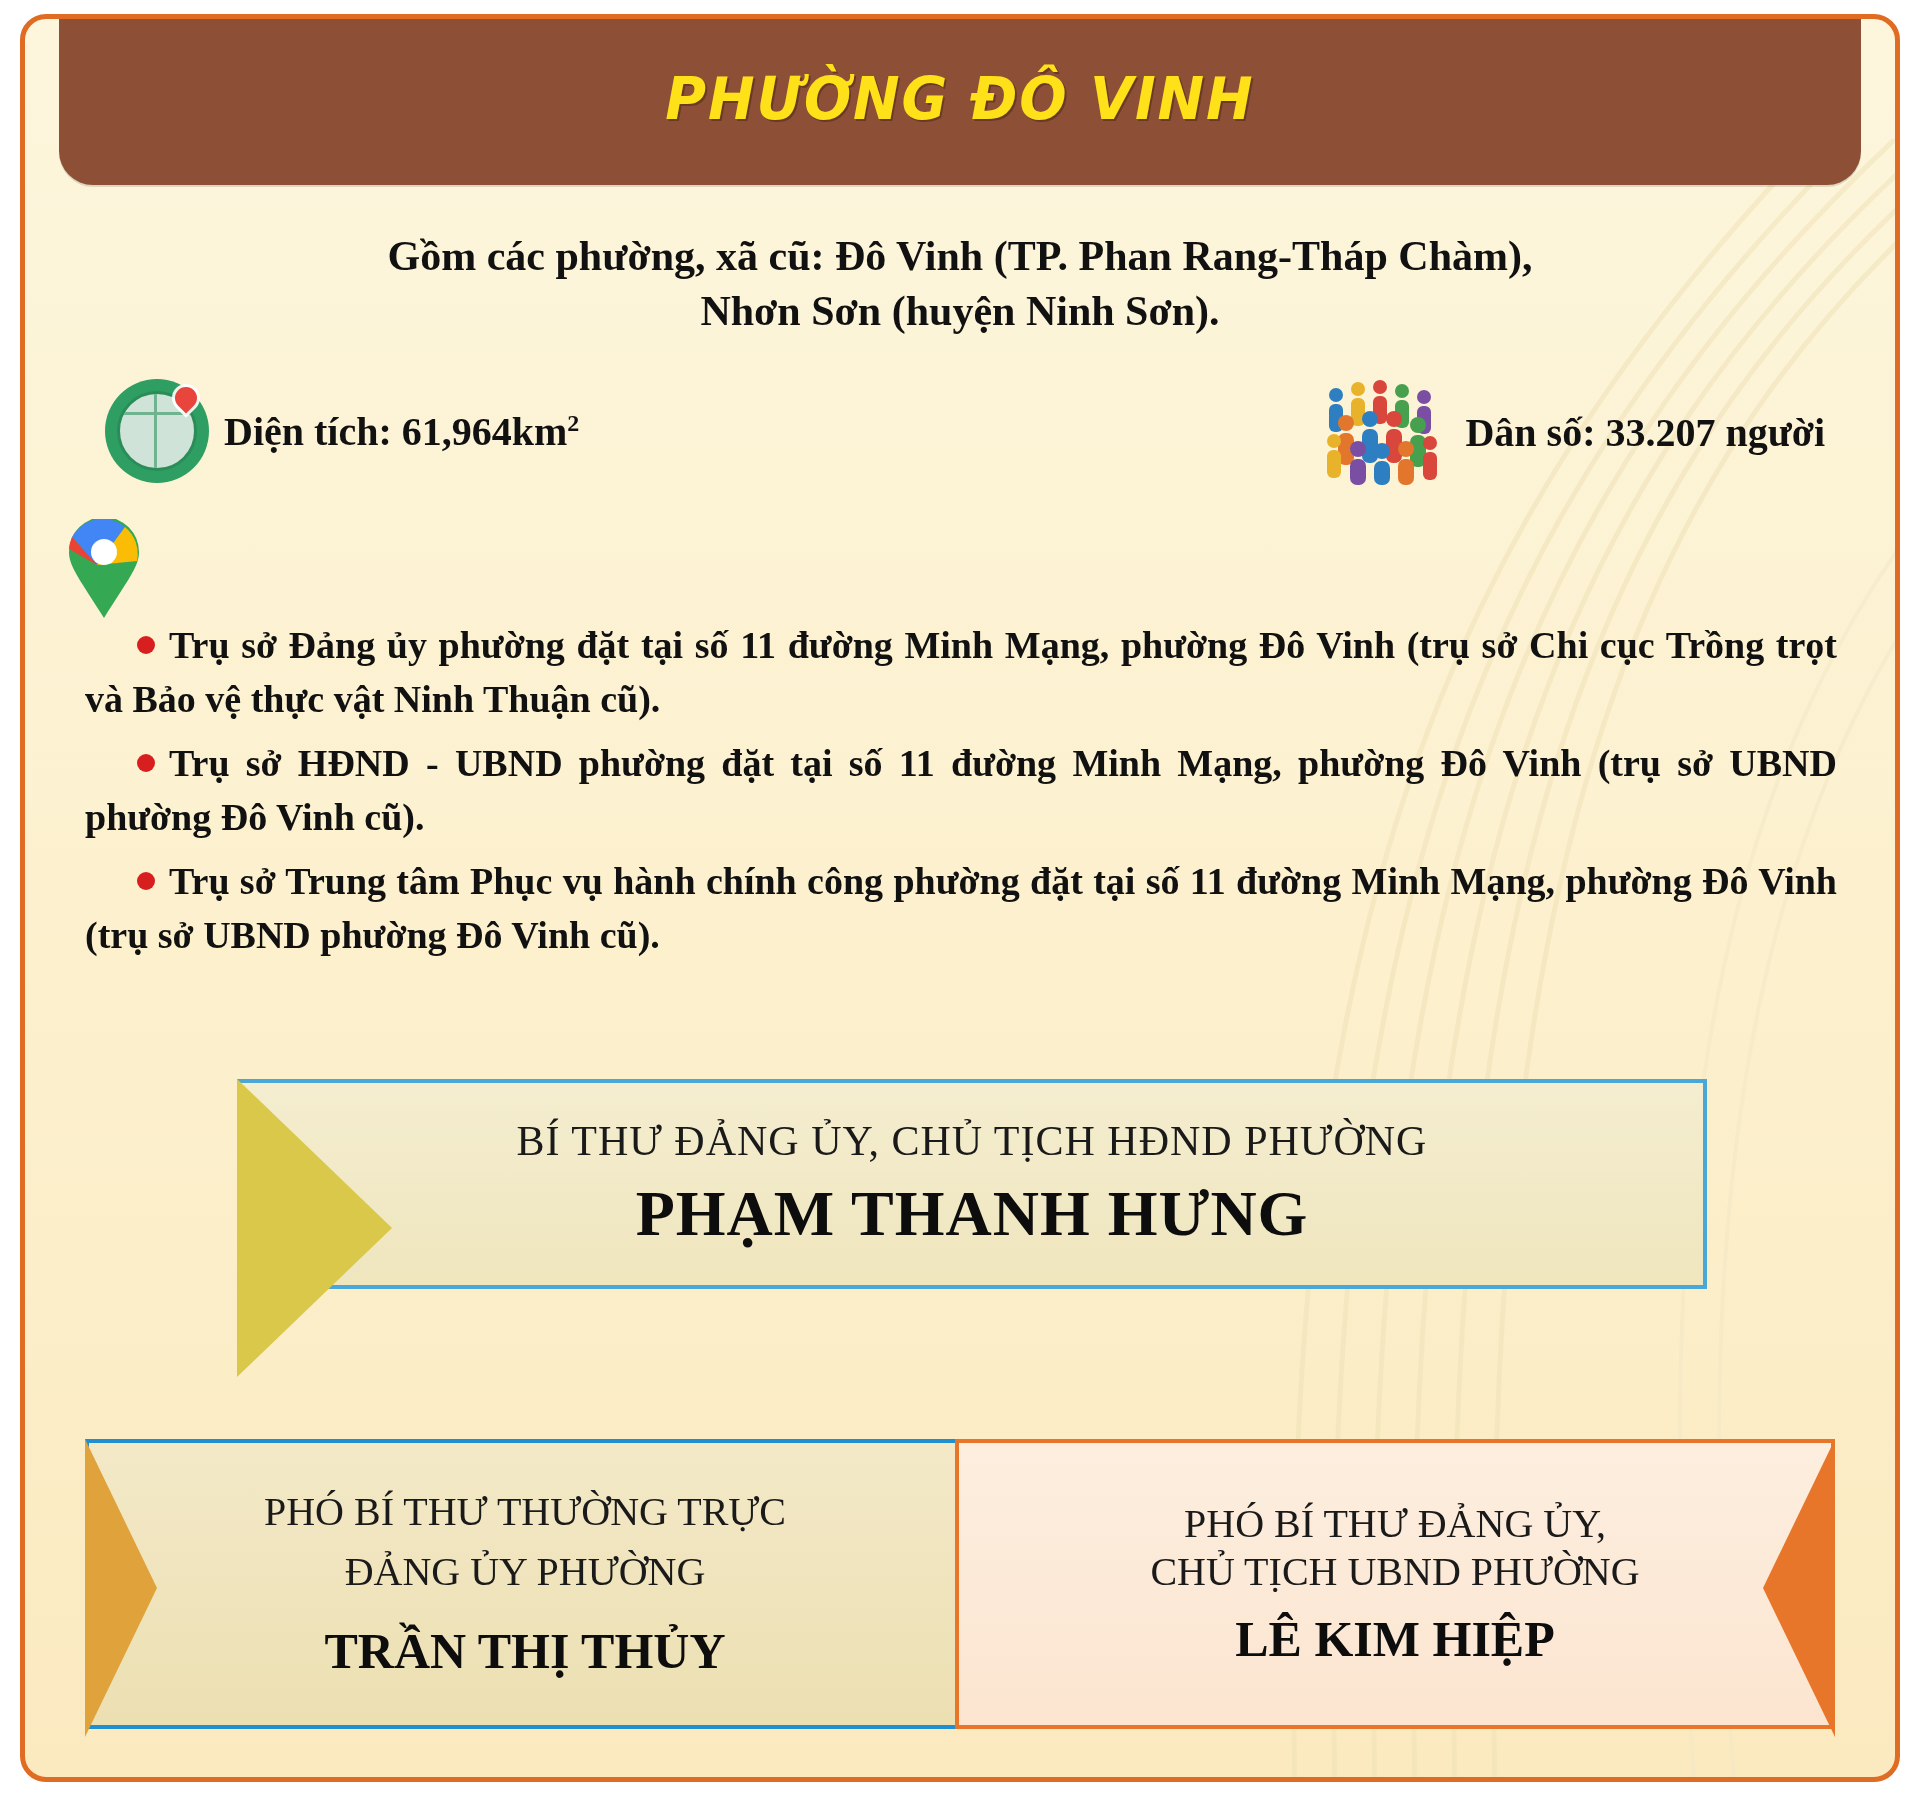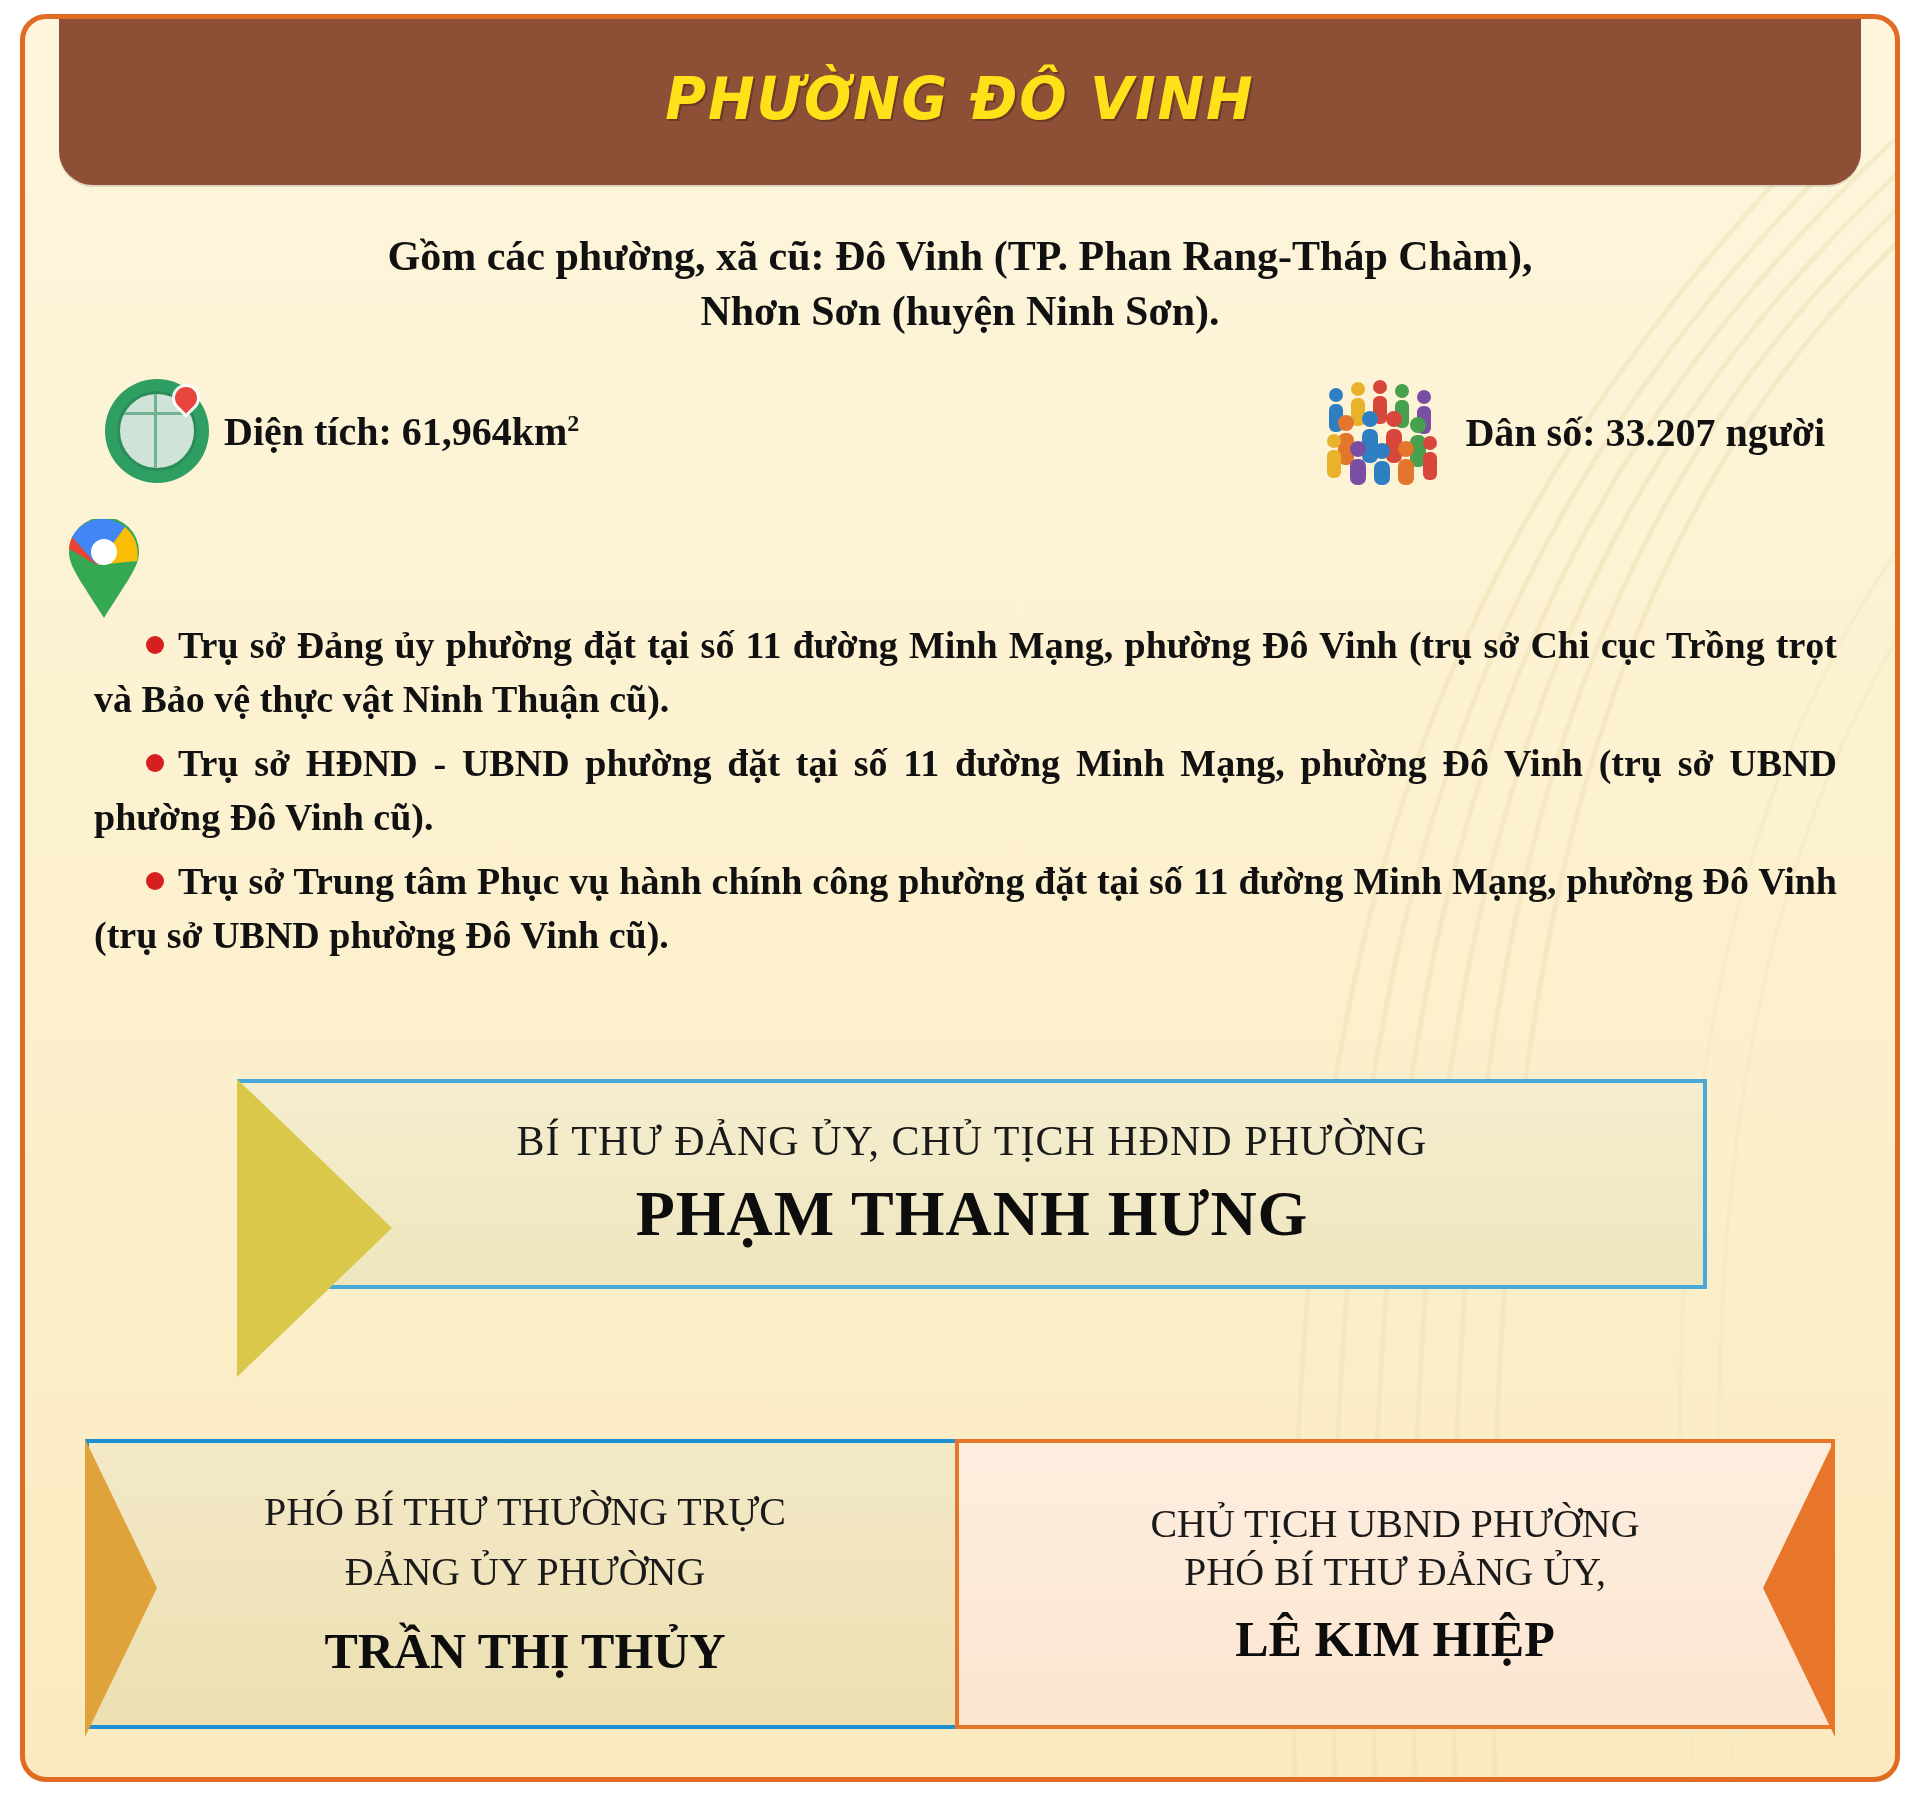--- a/index.html
+++ b/index.html
@@ -148,21 +148,20 @@
 
   .bullets {
     position: absolute;
     top: 600px;
     left: 60px;
     right: 58px;
     font-size: 38px;
     line-height: 1.42;
     color: #111;
     font-weight: bold;
-    margin-left: 9px;
   }
   .bullet-p {
     margin: 0 0 10px 0;
     text-indent: 52px;
     text-align: justify;
   }
   .dot {
     display: inline-block;
     width: 18px; height: 18px;
     border-radius: 50%;
@@ -416,19 +415,19 @@
   </div>
 
   <div class="banner-row">
     <div class="banner-left">
       <div class="small-role">PHÓ BÍ THƯ THƯỜNG TRỰC</div>
       <div class="small-role">ĐẢNG ỦY PHƯỜNG</div>
       <div class="small-name">TRẦN THỊ THỦY</div>
     </div>
 
     <div class="banner-right">
+      <div class="small-role">PHÓ BÍ THƯ ĐẢNG ỦY,</div>
       <div class="small-role">CHỦ TỊCH UBND PHƯỜNG</div>
-      <div class="small-role">PHÓ BÍ THƯ ĐẢNG ỦY,</div>
       <div class="small-name">LÊ KIM HIỆP</div>
     </div>
   </div>
 
 </div>
 
 </body></html>

